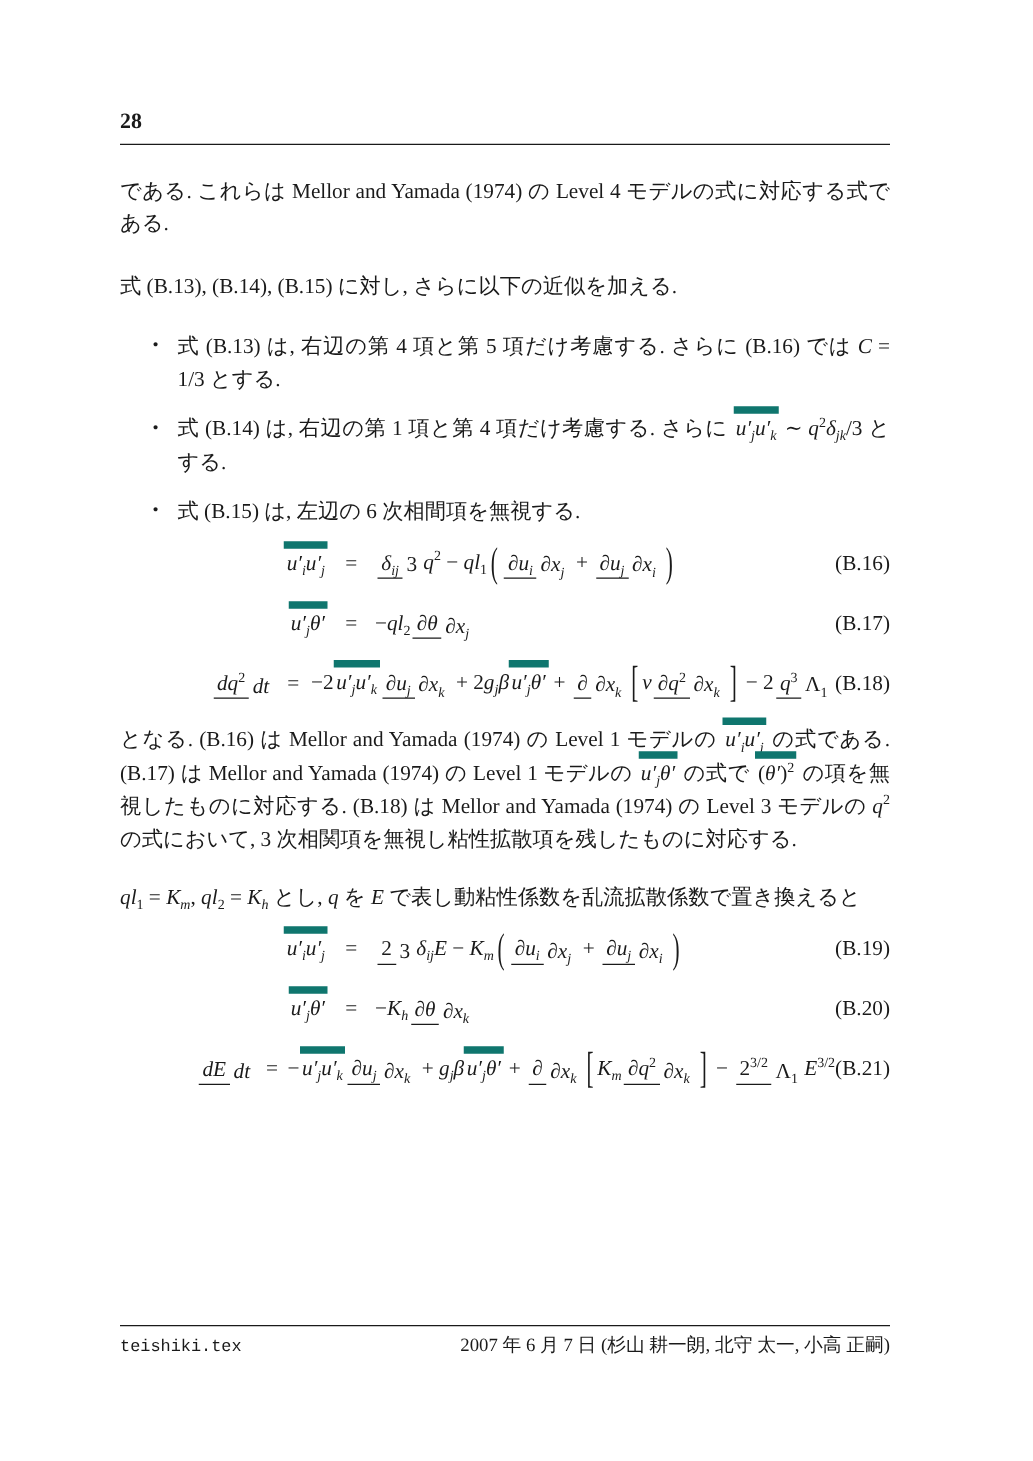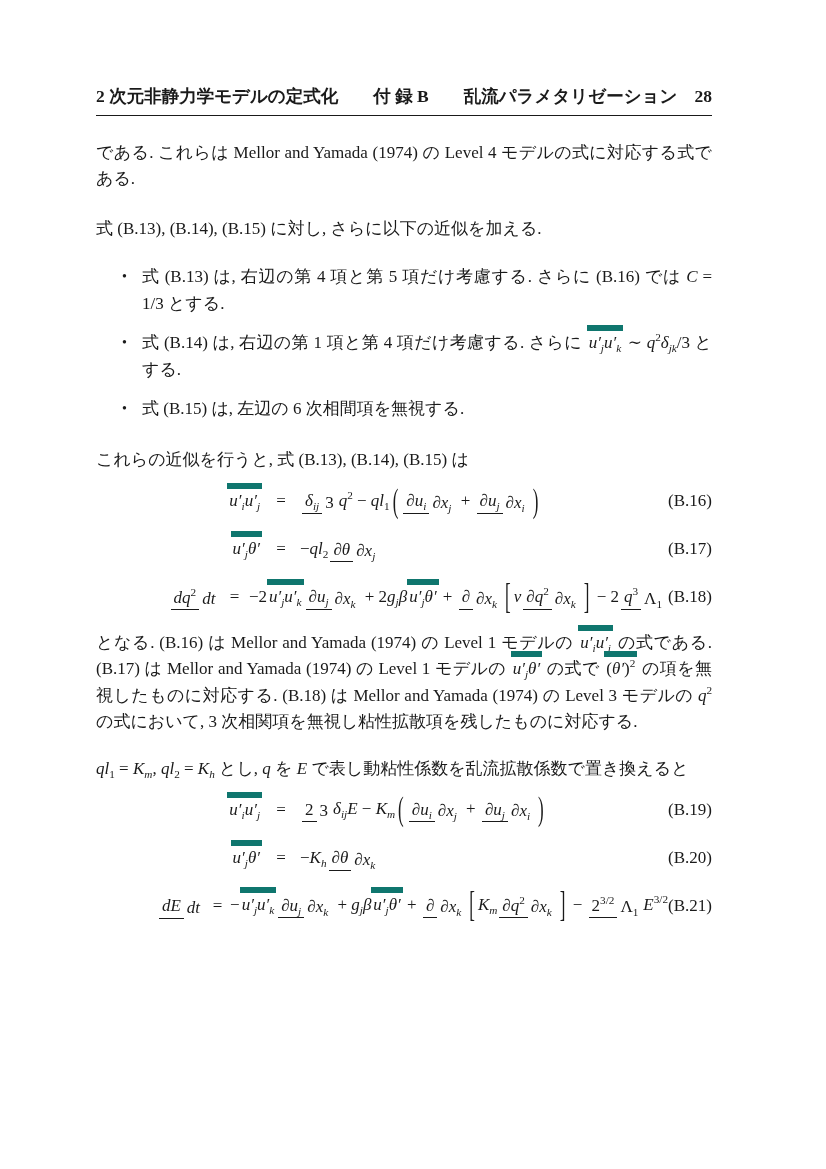--- a/index.html
+++ b/index.html
@@ -57,21 +57,20 @@
   }
   .footer .file { font-family:"Liberation Mono","DejaVu Sans Mono",monospace; font-size:13.5px; }
 </style>
 </head>
 <body>
 
 <div class="page">
   <div class="content">
 
     <div class="doc-header">
-      <span>2 次元非静力学モデルの定式化　　付 録 B　　乱流パラメタリゼーション</span>
       <span>28</span>
     </div>
 
     <p class="para p1">である. これらは Mellor and Yamada (1974) の Level 4 モデルの式に対応する式である.</p>
     <p class="para p2">式 (B.13), (B.14), (B.15) に対し, さらに以下の近似を加える.</p>
 
     <div class="bullets">
       <div class="bullet">
         <span class="marker">•</span>
         <span class="btext">式 (B.13) は, 右辺の第 4 項と第 5 項だけ考慮する. さらに (B.16) では <i>C</i> = 1/3 とする.</span>
@@ -79,21 +78,20 @@
       <div class="bullet">
         <span class="marker">•</span>
         <span class="btext">式 (B.14) は, 右辺の第 1 項と第 4 項だけ考慮する. さらに <span class="ov"><i>u′<sub>j</sub>u′<sub>k</sub></i></span> ∼ <i>q</i><sup>2</sup><i>δ<sub>jk</sub></i>/3 とする.</span>
       </div>
       <div class="bullet">
         <span class="marker">•</span>
         <span class="btext">式 (B.15) は, 左辺の 6 次相間項を無視する.</span>
       </div>
     </div>
 
-    <p class="para p3">これらの近似を行うと, 式 (B.13), (B.14), (B.15) は</p>
 
     <div class="eqs">
       <div class="eq">
         <span class="eq-lhs"><span class="ov"><i>u′<sub>i</sub>u′<sub>j</sub></i></span></span>
         <span class="eq-rel">=</span>
         <span class="eq-rhs"><span class="frac">
               <span class="num"><i>δ<sub>ij</sub></i></span>
               <span class="den">3</span>
             </span><i>q</i><sup>2</sup> − <i>ql</i><sub>1</sub><span class="bp">(</span><span class="frac">
               <span class="num">∂<i>u<sub>i</sub></i></span>
@@ -183,13 +181,17 @@
               <span class="num">2<sup>3/2</sup></span>
               <span class="den">Λ<sub>1</sub></span>
             </span><i>E</i><sup>3/2</sup></span>
         <span class="eq-num">(B.21)</span>
       </div>
     </div>
 
 
   </div>
 
+  <div class="footer">
+    <span class="file">teishiki.tex</span>
+    <span class="date">2007 年 6 月 7 日 (杉山 耕一朗, 北守 太一, 小高 正嗣)</span>
+  </div>
 </div>
 
 </body></html>

